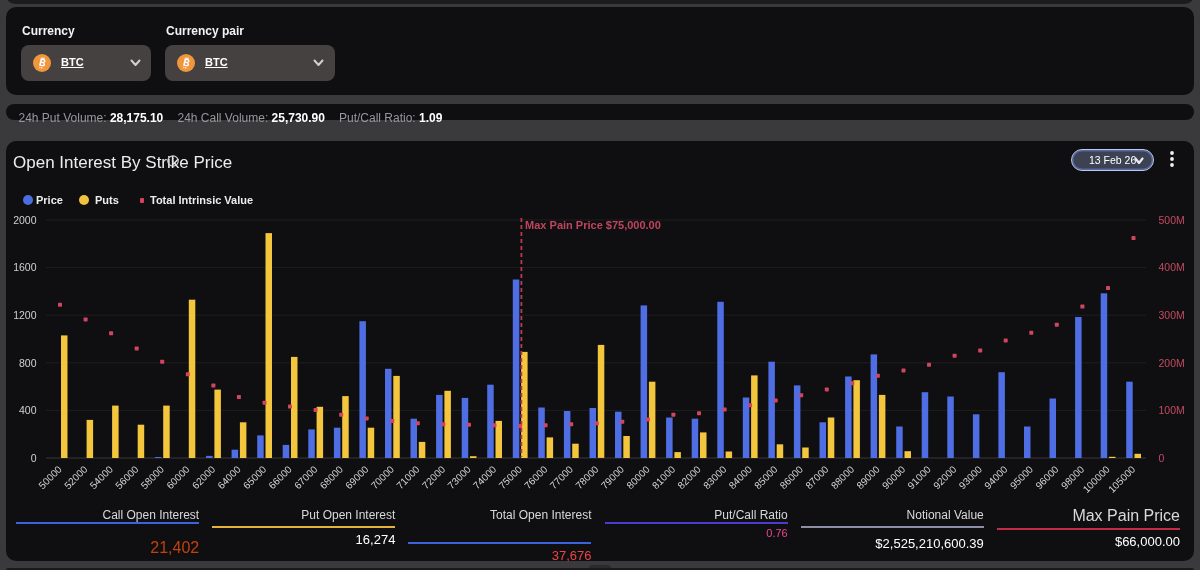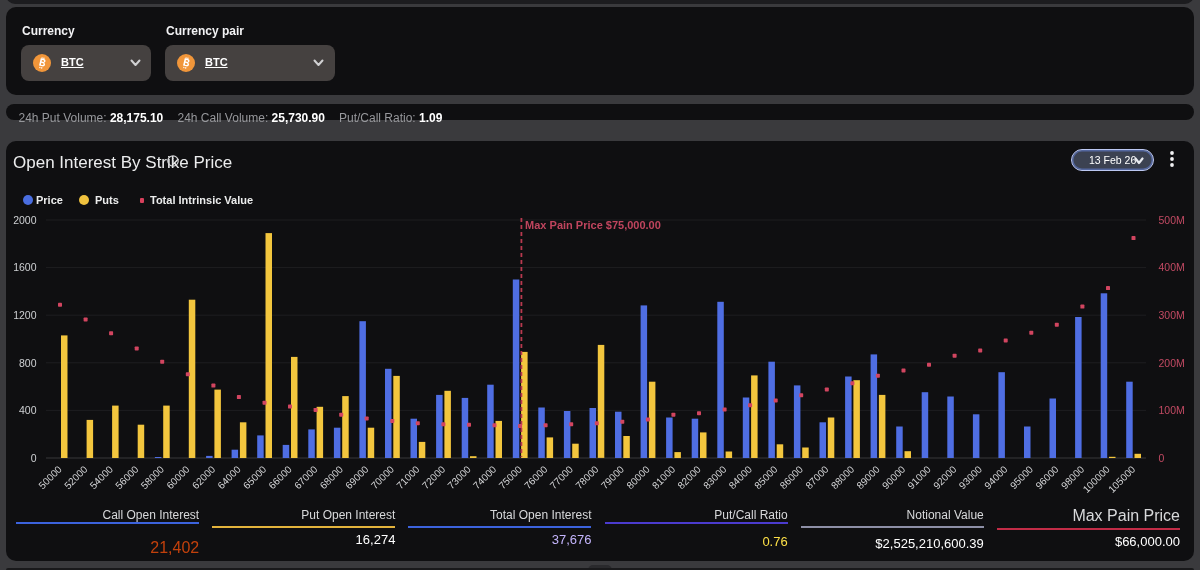--- a/index.html
+++ b/index.html
@@ -267,26 +267,26 @@
 </svg>
   <div style="position:absolute;left:10.0px;top:367.5px;width:183.2px">
       <div style="font-size:12px;line-height:13px;color:#d8d9db;border-bottom:2px solid #3c63dd">Call Open Interest</div>
       <div style="font-size:16px;line-height:13px;color:#c2410c;padding-top:17px">21,402</div>
     </div>
 <div style="position:absolute;left:206.2px;top:367.5px;width:183.2px">
       <div style="font-size:12px;line-height:13px;color:#d8d9db;padding-bottom:4px;border-bottom:2px solid #e3b33c">Put Open Interest</div>
       <div style="font-size:13px;line-height:13px;color:#fff;padding-top:5.5px">16,274</div>
     </div>
 <div style="position:absolute;left:402.3px;top:367.5px;width:183.2px">
-      <div style="font-size:12px;line-height:13px;color:#d8d9db;padding-bottom:4px;border-bottom:2px solid #3c63dd">Total Open Interest</div>
-      <div style="font-size:13px;line-height:13px;color:#c4b5fd;padding-top:5.5px">37,676</div>
+      <div style="font-size:12px;line-height:13px;color:#d8d9db;padding-bottom:20px;border-bottom:2px solid #3c63dd">Total Open Interest</div>
+      <div style="font-size:13px;line-height:13px;color:#ef4444;padding-top:5.5px">37,676</div>
     </div>
 <div style="position:absolute;left:598.5px;top:367.5px;width:183.2px">
       <div style="font-size:12px;line-height:13px;color:#d8d9db;border-bottom:2px solid #4b3bcf">Put/Call Ratio</div>
-      <div style="font-size:13px;line-height:13px;color:#fde047;padding-top:11px">0.76</div>
+      <div style="font-size:11px;line-height:13px;color:#ec4899;padding-top:3px">0.76</div>
     </div>
 <div style="position:absolute;left:794.6px;top:367.5px;width:183.2px">
       <div style="font-size:12px;line-height:13px;color:#d8d9db;padding-bottom:4px;border-bottom:2px solid #8d8fa6">Notional Value</div>
       <div style="font-size:13px;line-height:13px;color:#fff;padding-top:9px">$2,525,210,600.39</div>
     </div>
 <div style="position:absolute;left:990.8px;top:367.5px;width:183.2px">
       <div style="font-size:16px;line-height:13px;color:#d8d9db;padding-bottom:6px;border-bottom:2px solid #c22c47">Max Pain Price</div>
       <div style="font-size:13px;line-height:13px;color:#fff;padding-top:5.5px">$66,000.00</div>
     </div>
 </div>

